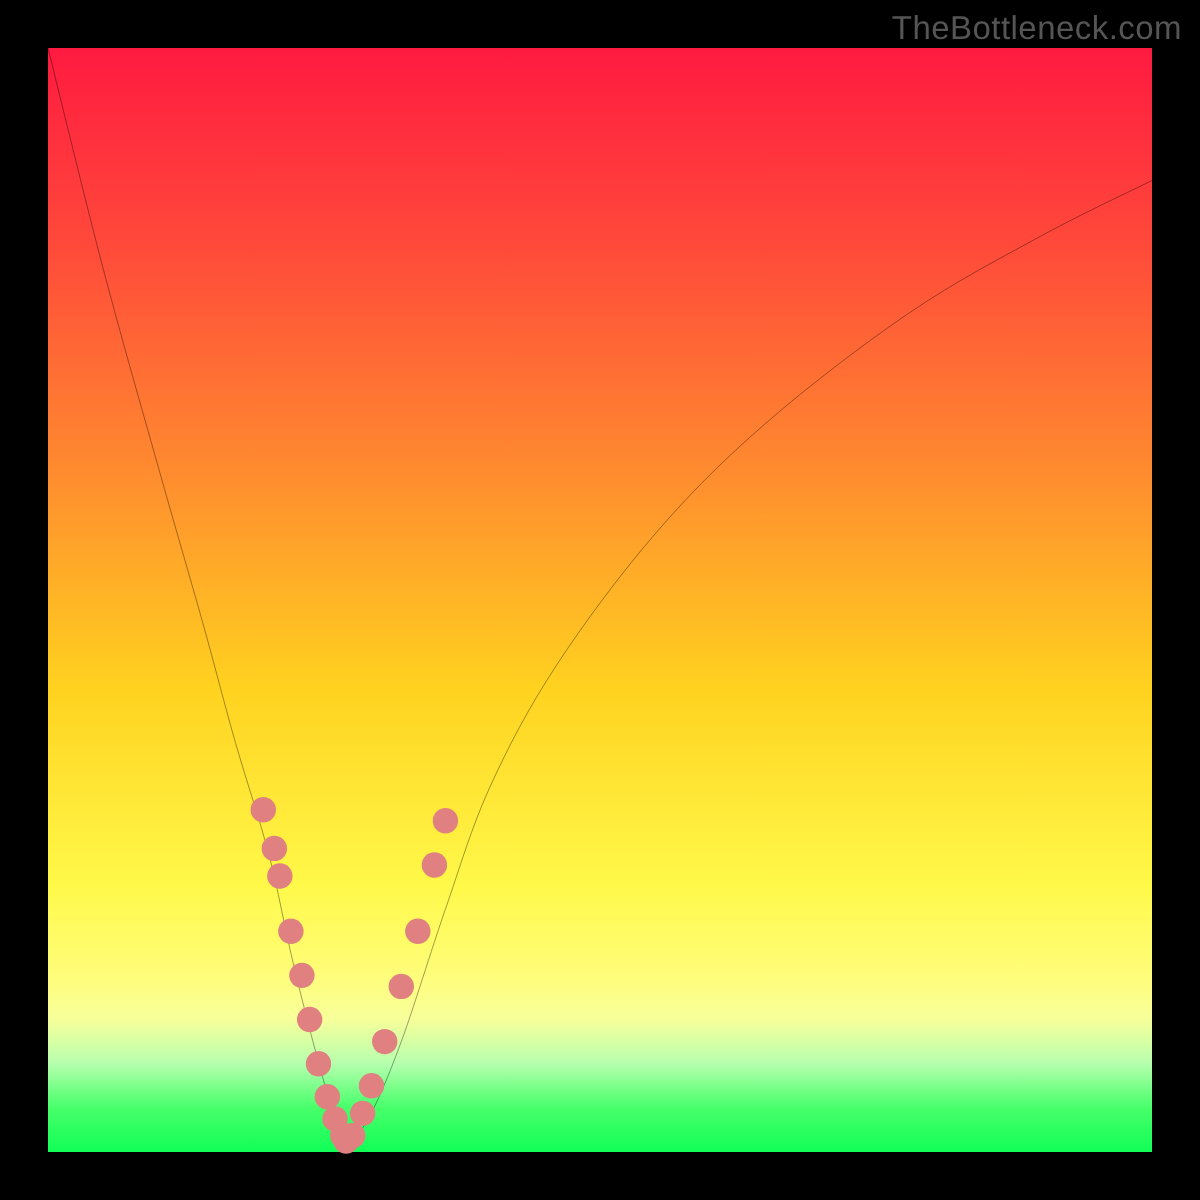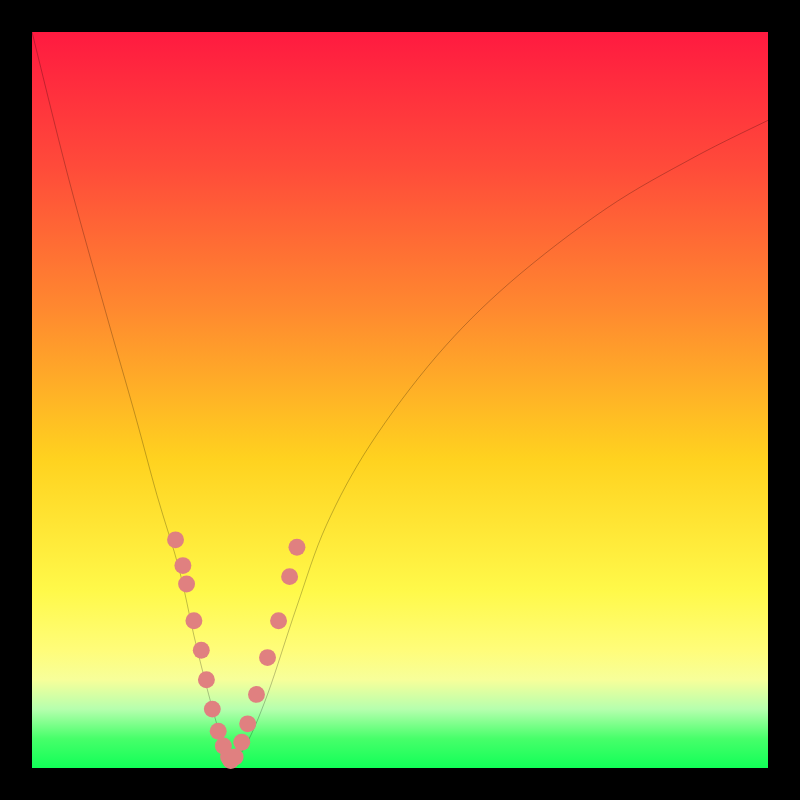--- a/index.html
+++ b/index.html
@@ -83,14 +83,15 @@
           <circle cx="30.5" cy="90" r="1.15" fill="#e08080"></circle>
           <circle cx="32" cy="85" r="1.15" fill="#e08080"></circle>
           <circle cx="33.5" cy="80" r="1.15" fill="#e08080"></circle>
           <circle cx="35" cy="74" r="1.15" fill="#e08080"></circle>
           <circle cx="36" cy="70" r="1.15" fill="#e08080"></circle>
         </g>
     </svg>
 
   </div>
 
+  <div class="watermark">TheBottleneck.com</div>
 
 </div>
 
 </body></html>

